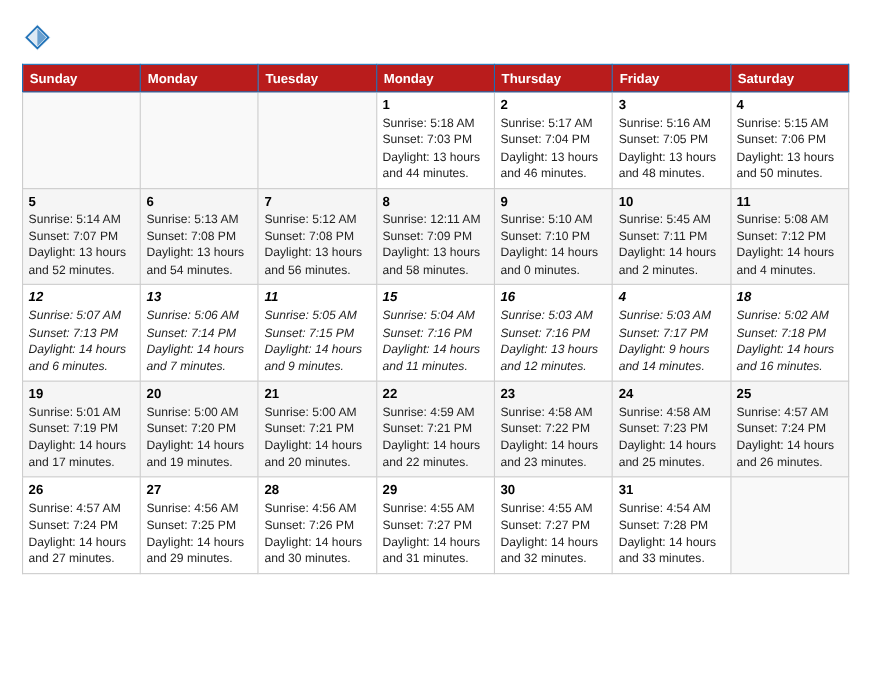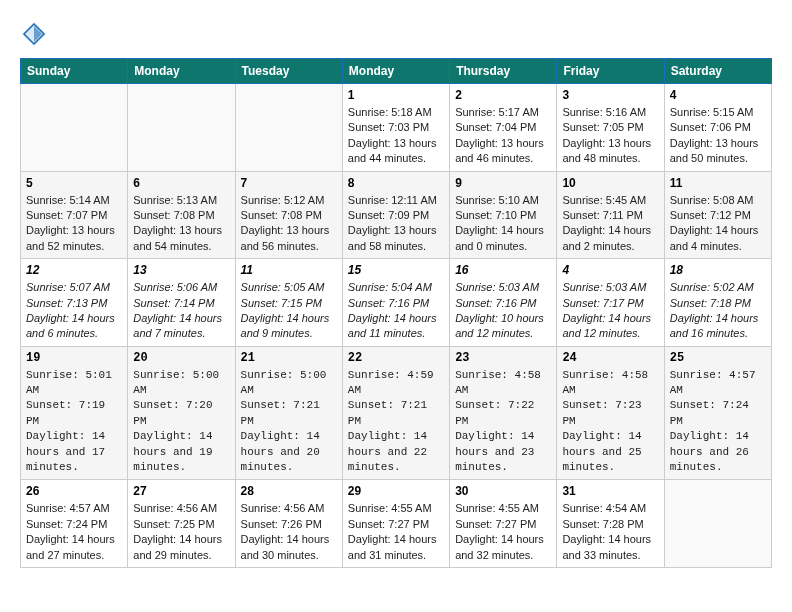--- a/index.html
+++ b/index.html
@@ -45,21 +45,21 @@
     .title-block .location {
       font-size: 16px;
       color: #333;
     }
     .calendar {
       width: 100%;
       border-collapse: collapse;
       font-size: 11px;
     }
     .calendar th {
-      background: #0f766e;
+      background: #b91c1c;
       color: #fff;
       padding: 5px 6px;
       text-align: left;
       font-size: 12px;
       font-weight: bold;
       border: 1px solid #1a6eb5;
     }
     .calendar td {
       border: 1px solid #ccc;
       vertical-align: top;
@@ -84,21 +84,21 @@
       font-size: 11px;
       color: #222;
       line-height: 1.4;
     }
     .empty-cell {
       background: #f9f9f9 !important;
     }
     .week-row-1 td { background: #fff; }
     .week-row-2 td { background: #f0f0f0; }
     .week-row-3 td { background: #fff; font-style: italic; }
-    .week-row-4 td { background: #f0f0f0; font-family: Liberation Mono, monospace; }
+    .week-row-4 td { background: #f0f0f0; }
     .week-row-5 td { background: #fff; }
   </style>
 </head>
 <body>
 
 <div class="header">
   <div class="logo">
     <svg class="logo-icon" viewBox="0 0 28 28" xmlns="http://www.w3.org/2000/svg">
       <polygon points="14,2 26,14 14,26 2,14" fill="#1a6eb5" opacity="0.15"></polygon>
       <polygon points="14,4 24,14 14,24 4,14" fill="none" stroke="#1a6eb5" stroke-width="1.5"></polygon>
@@ -254,29 +254,29 @@
             <div>Sunrise: 5:04 AM</div>
             <div>Sunset: 7:16 PM</div>
             <div>Daylight: 14 hours and 11 minutes.</div>
           </div>
         </td>
         <td>
           <span class="day-num">16</span>
           <div class="cell-content">
             <div>Sunrise: 5:03 AM</div>
             <div>Sunset: 7:16 PM</div>
-            <div>Daylight: 10 hours and 12 minutes.</div>
+            <div>Daylight: 13 hours and 12 minutes.</div>
           </div>
         </td>
         <td>
           <span class="day-num">4</span>
           <div class="cell-content">
             <div>Sunrise: 5:03 AM</div>
             <div>Sunset: 7:17 PM</div>
-            <div>Daylight: 14 hours and 12 minutes.</div>
+            <div>Daylight: 9 hours and 14 minutes.</div>
           </div>
         </td>
         <td>
           <span class="day-num">18</span>
           <div class="cell-content">
             <div>Sunrise: 5:02 AM</div>
             <div>Sunset: 7:18 PM</div>
             <div>Daylight: 14 hours and 16 minutes.</div>
           </div>
         </td>

